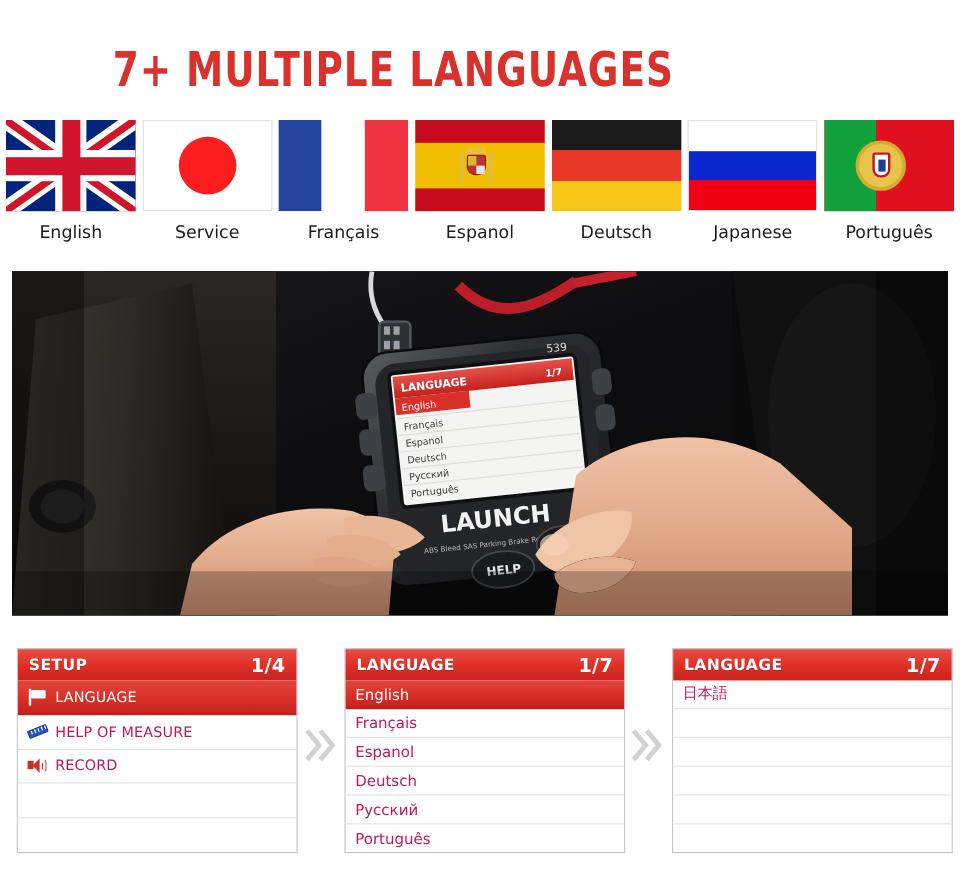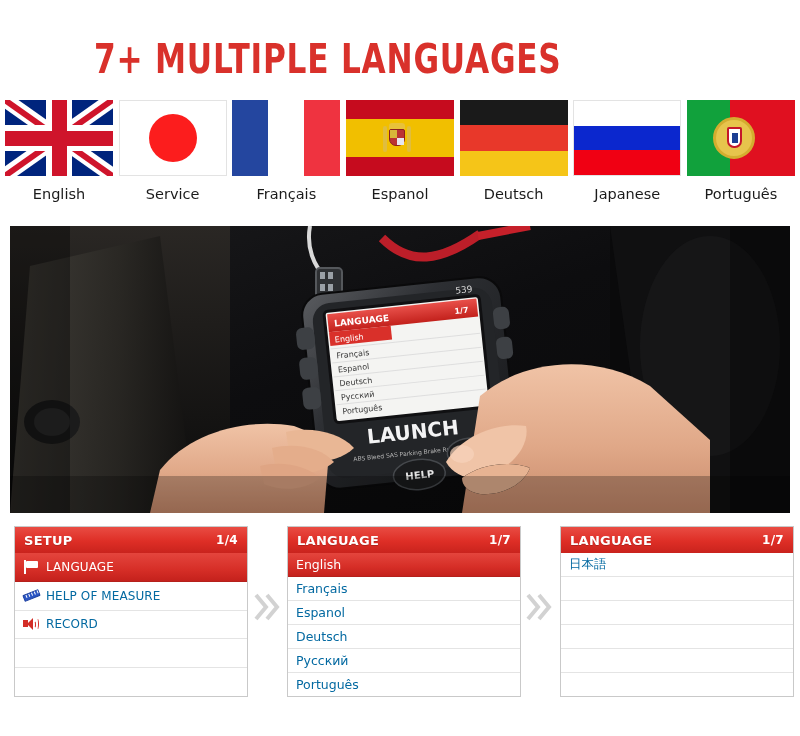--- a/index.html
+++ b/index.html
@@ -118,49 +118,49 @@
 
   
   .photo {
     position: absolute; left: 10px; top: 226px; width: 780px; height: 287px;
     overflow: hidden; background: #0b0b0c;
   }
   .photo svg { display:block; width:100%; height:100%; }
 
   
   .screens {
-    position: absolute; left: 0; top: 526px; width: 800px; height: 175px;
+    position: absolute; left: 0; top: 540px; width: 800px; height: 175px;
   }
   .screen {
     position: absolute; top: 0; width: 234px; height: 171px;
     background: #fff; border: 1px solid #c9c9c9;
     display: flex; flex-direction: column;
     font-family: "DejaVu Sans", sans-serif;
   }
   #screen-1 { left: 14px; }
   #screen-2 { left: 287px; }
   #screen-3 { left: 560px; }
 
   .scr-header {
     height: 26px; flex: 0 0 26px;
     background: linear-gradient(180deg,#e94c43 0%, #de2e26 55%, #c9231d 100%);
     color: #fff; display: flex; align-items: center; justify-content: space-between;
     padding: 0 9px;
     font-size: 13px; font-weight: 700; letter-spacing: .3px;
   }
   .scr-title { text-shadow: 0 1px 0 rgba(0,0,0,.18); }
-  .scr-count { font-size: 12px; font-weight: 700; margin-left: 16px; }
+  .scr-count { font-size: 16px; font-weight: 700; margin-left: 16px; }
 
   .scr-rows { flex: 1; display: flex; flex-direction: column; }
   .scr-row {
     flex: 1 1 0; min-height: 0;
     display: flex; align-items: center; gap: 6px;
     padding: 0 8px;
     border-bottom: 1px solid #e4e4e4;
-    font-size: 12.5px; color: #0369a1;
+    font-size: 12.5px; color: #be185d;
     white-space: nowrap; overflow: hidden;
   }
   .scr-row:last-child { border-bottom: none; }
   .scr-row.sel {
     background: linear-gradient(180deg,#e4453d 0%, #d62e27 60%, #c4211c 100%);
     color: #fff; border-bottom-color: #b5201b;
   }
   .scr-row.empty { color: transparent; }
   .scr-row.caps { font-size: 12px; letter-spacing: .1px; }
 

